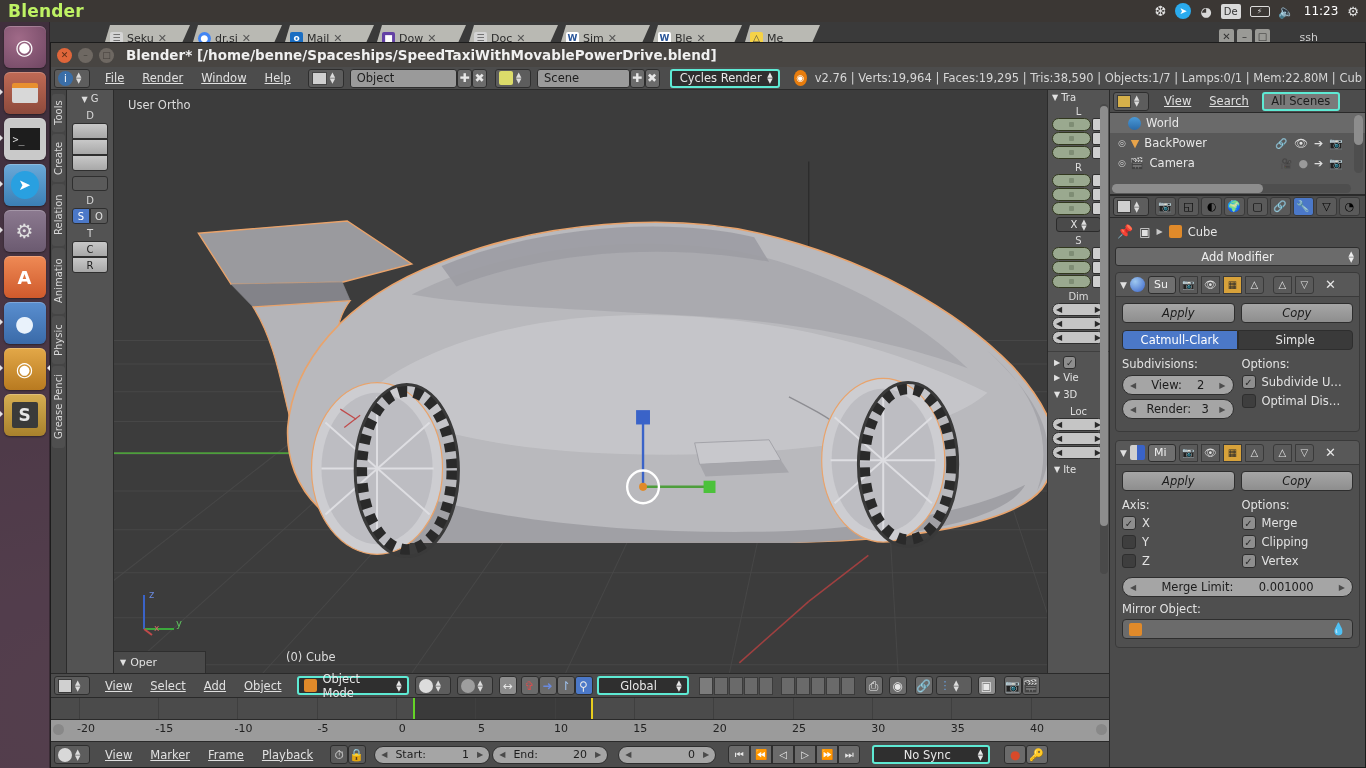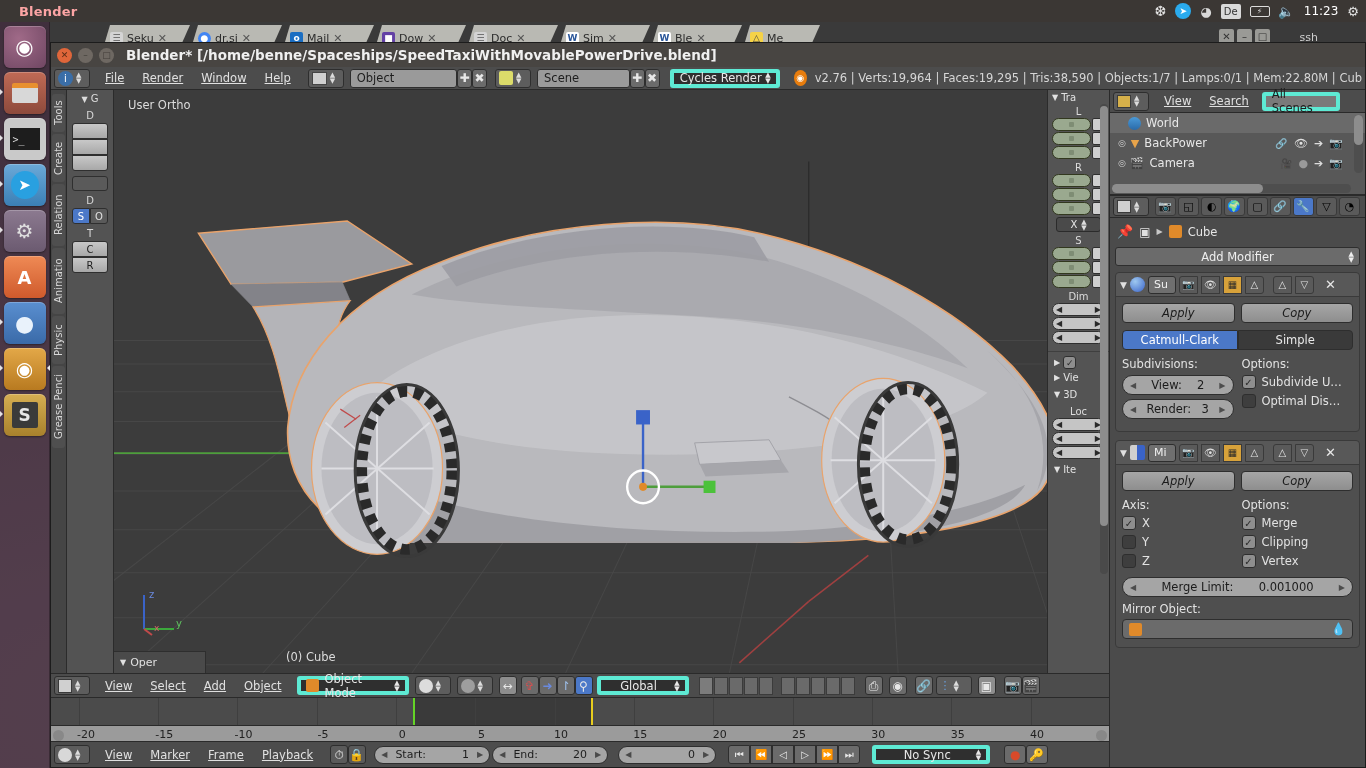--- a/index.html
+++ b/index.html
@@ -24,21 +24,21 @@
 
   
   #top-panel {
     position: absolute; left: 0; top: 0; width: 1366px; height: 22px;
     background: #3b3734;
     display: flex; align-items: center;
     color: #f2f2f2;
     font-size: 12px;
   }
   #top-panel .title {
-    margin-left: 19px; font-weight: bold; font-size: 13px; color: #fca5a5;
+    margin-left: 8px; font-weight: bold; font-size: 17px; color: #bef264;
     letter-spacing: .2px;
   }
   #tray { margin-left: auto; display: flex; align-items: center; gap: 9px; padding-right: 7px; }
   #tray .ti { display: flex; align-items: center; justify-content: center; height: 22px; }
   #tray .clock { color: #ffffff; font-size: 12px; }
 
   
   #launcher {
     position: absolute; left: 0; top: 22px; width: 50px; height: 746px;
     background: rgba(48,30,44,0.62);
@@ -119,21 +119,21 @@
   .fieldbox {
     height: 19px; background: #9a9a9a; border: 1px solid #2e2e2e; border-radius: 3px;
     color: #1d1d1d; font-size: 11.5px; display: flex; align-items: center; padding: 0 6px;
   }
   .sqbtn {
     width: 18px; height: 19px; background: #6b6b6b; border: 1px solid #2e2e2e;
     border-radius: 3px; color: #e8e8e8; font-size: 12px;
     display: flex; align-items: center; justify-content: center;
   }
   .dropdk {
-    height: 19px; background: #2f2f2f; border: 4px solid #5eead4; border-radius: 3px;
+    height: 19px; background: #2f2f2f; border: 2px solid #5eead4; border-radius: 3px;
     color: #e8e8e8; font-size: 11.5px; display: flex; align-items: center;
     justify-content: center; padding: 0 18px 0 10px; position: relative;
   }
   .dropdk .ar { position: absolute; right: 5px; display:flex;flex-direction:column;line-height:6px;font-size:7px; }
   #statline { color: #d6d6d6; font-size: 11.5px; margin-left: 8px; }
 
   
   #bbody { flex: 1; display: flex; min-height: 0; }
   #leftcol { flex: 1; display: flex; flex-direction: column; min-width: 0; }
 
@@ -221,21 +221,21 @@
 
   
   #timeline { height: 70px; background: #424242; flex: none; display: flex; flex-direction: column; }
   #tl-track { flex: 1; position: relative; background: #4b4b4b; border-top: 1px solid #2a2a2a; }
   #tl-track .marks { position: absolute; inset: 0; }
   #tl-track .vline { position: absolute; top: 0; bottom: 0; width: 1px; background: #3f3f3f; }
   #tl-range { position: absolute; top: 0; bottom: 0; background: #3a3a3a; }
   #tl-green { position: absolute; top: 0; bottom: 0; width: 2px; background: #64d427; }
   #tl-yellow { position: absolute; top: 0; bottom: 0; width: 2px; background: #e8cd1e; }
   #tl-ruler {
-    height: 16px; background: #9b9b9b; border-top: 1px solid #2a2a2a;
+    height: 22px; background: #9b9b9b; border-top: 1px solid #2a2a2a;
     position: relative; color: #212121; font-size: 11px; padding-left: 20px;
   }
   #tl-ruler .tk { position: absolute; top: 2px; transform: translateX(-50%); }
   #tl-ruler .lcap, #tl-ruler .rcap {
     position: absolute; top: 4px; width: 11px; height: 11px;
     background: #888; border-radius: 50%;
   }
   #tl-ruler .lcap { left: 2px; } #tl-ruler .rcap { right: 2px; }
   #tl-head {
     height: 26px; background: #4c4c4c; border-top: 1px solid #2a2a2a;

